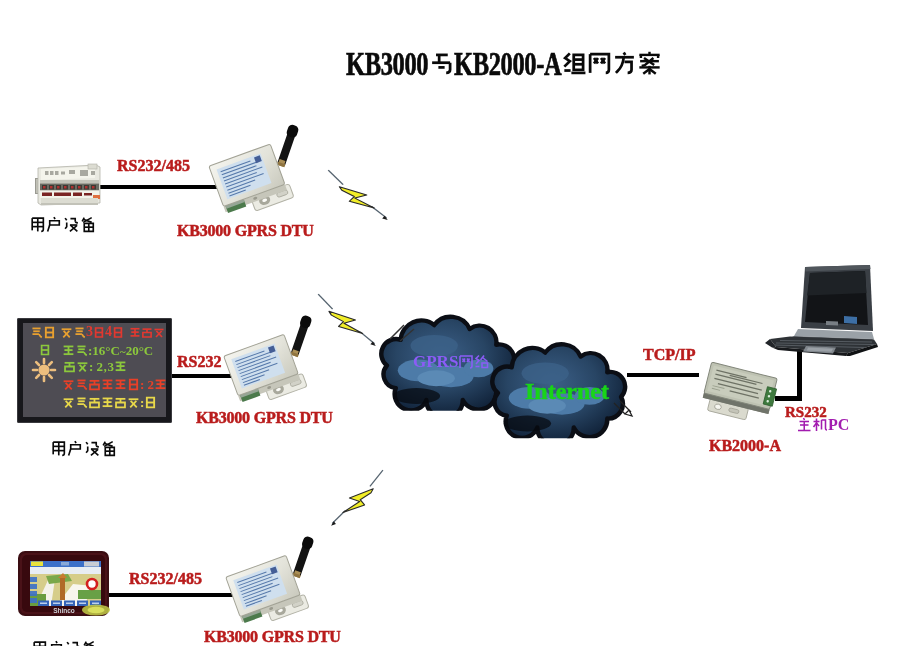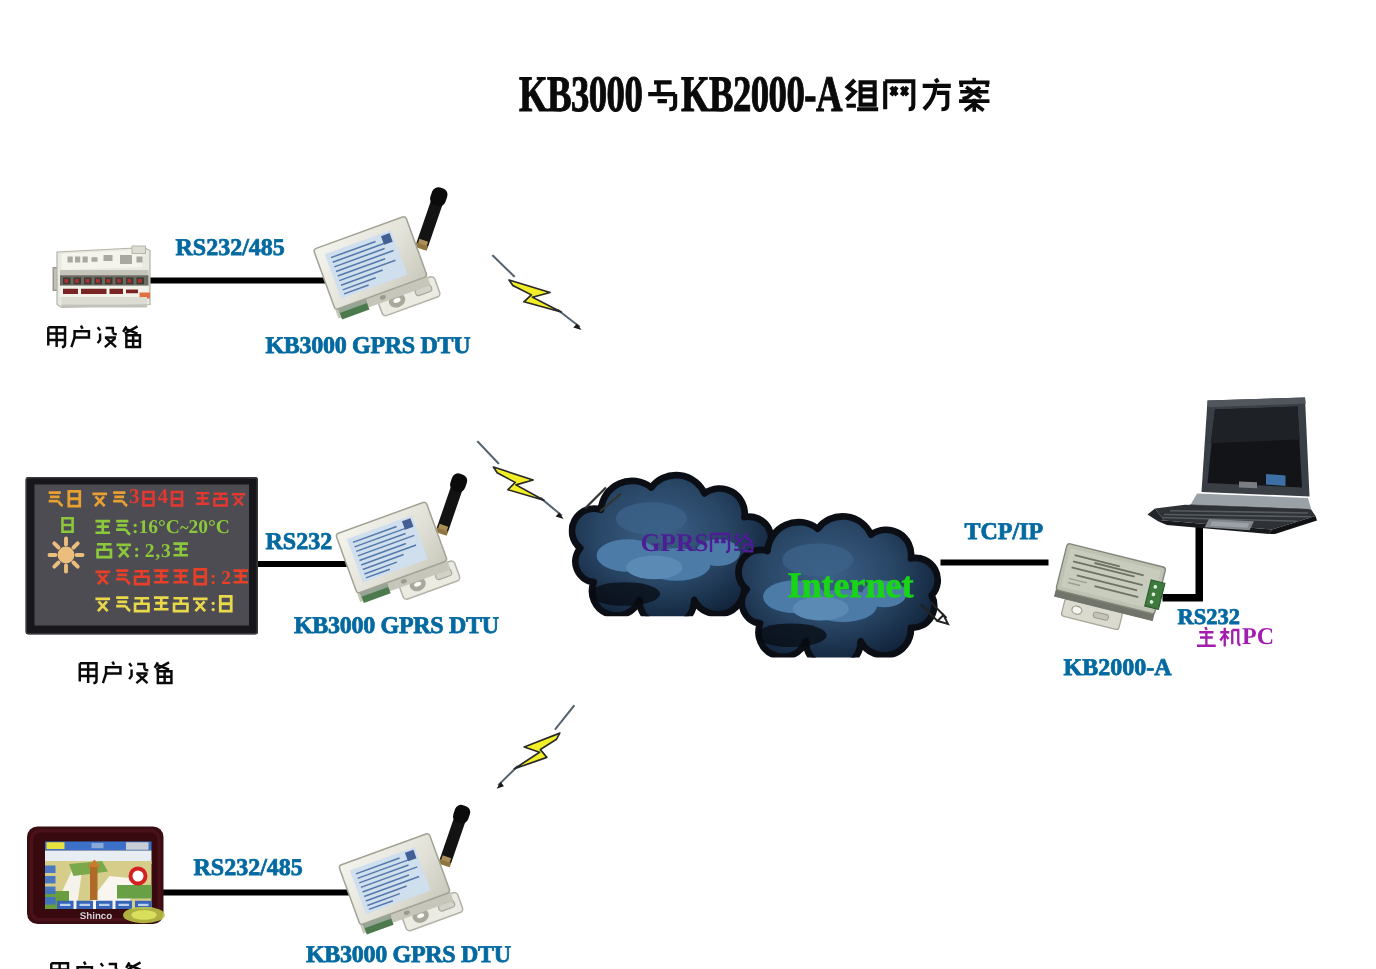--- a/index.html
+++ b/index.html
@@ -1,16 +1,16 @@
 <!DOCTYPE html>
 <html><head><meta charset="utf-8"><title>d</title>
 <style>
 html,body{margin:0;padding:0}
 #c{position:relative;width:917px;height:646px;background:#fff;overflow:hidden;font-family:"Liberation Serif",serif;margin-top:32px;}
-.lbl{position:absolute;font-weight:bold;color:#0369a1;white-space:nowrap;line-height:1;letter-spacing:0px;-webkit-text-stroke:0.5px currentColor;}
+.lbl{position:absolute;font-weight:bold;color:#b91c1c;white-space:nowrap;line-height:1;letter-spacing:0px;-webkit-text-stroke:0.5px currentColor;}
 use{stroke-width:3.1px}
 #title use{stroke-width:3.5px}
 #title svg:last-child use{stroke-width:3.1px}
 .row{position:absolute;display:flex;align-items:center;}
 .abs{position:absolute;overflow:visible}
 svg.def{position:absolute;width:0;height:0}
 </style></head>
 <body>
 <div id="c">
 
@@ -356,21 +356,21 @@
 <svg class="abs" style="left:490px;top:307px" width="138" height="100" viewBox="0 0 140 100">
       <use href="#cloud"></use>
     </svg>
 <svg class="abs" style="left:388px;top:285px" width="30" height="25" viewBox="0 0 30 25">
       <path d="M2,22 L16,8 M12,24 L26,12" stroke="#333" stroke-width="1.5" fill="none"></path>
     </svg>
 <svg class="abs" style="left:612px;top:368px" width="22" height="22" viewBox="0 0 22 22">
       <path d="M2,3 L13,14 M8,1 L19,12 M17,10 L20,16 L13,14 Z" stroke="#222" stroke-width="1.3" fill="none"></path>
     </svg>
 
-<div class="row" style="left:427px;top:321px;color:#4c1d95;">
+<div class="row" style="left:413px;top:321px;color:#8b5cf6;">
       <span style="font-weight:bold;font-size:17px;font-family:'Liberation Serif',serif;letter-spacing:0;line-height:1;">GPRS</span>
       <svg width="16" height="16">
         <use href="#g-wang"></use>
       </svg>
       <svg width="16" height="16">
         <use href="#g-luo"></use>
       </svg>
     </div>
 <div class="lbl" style="left:525px;top:347px;font-size:24px;color:#19d419;">Internet</div>
 

